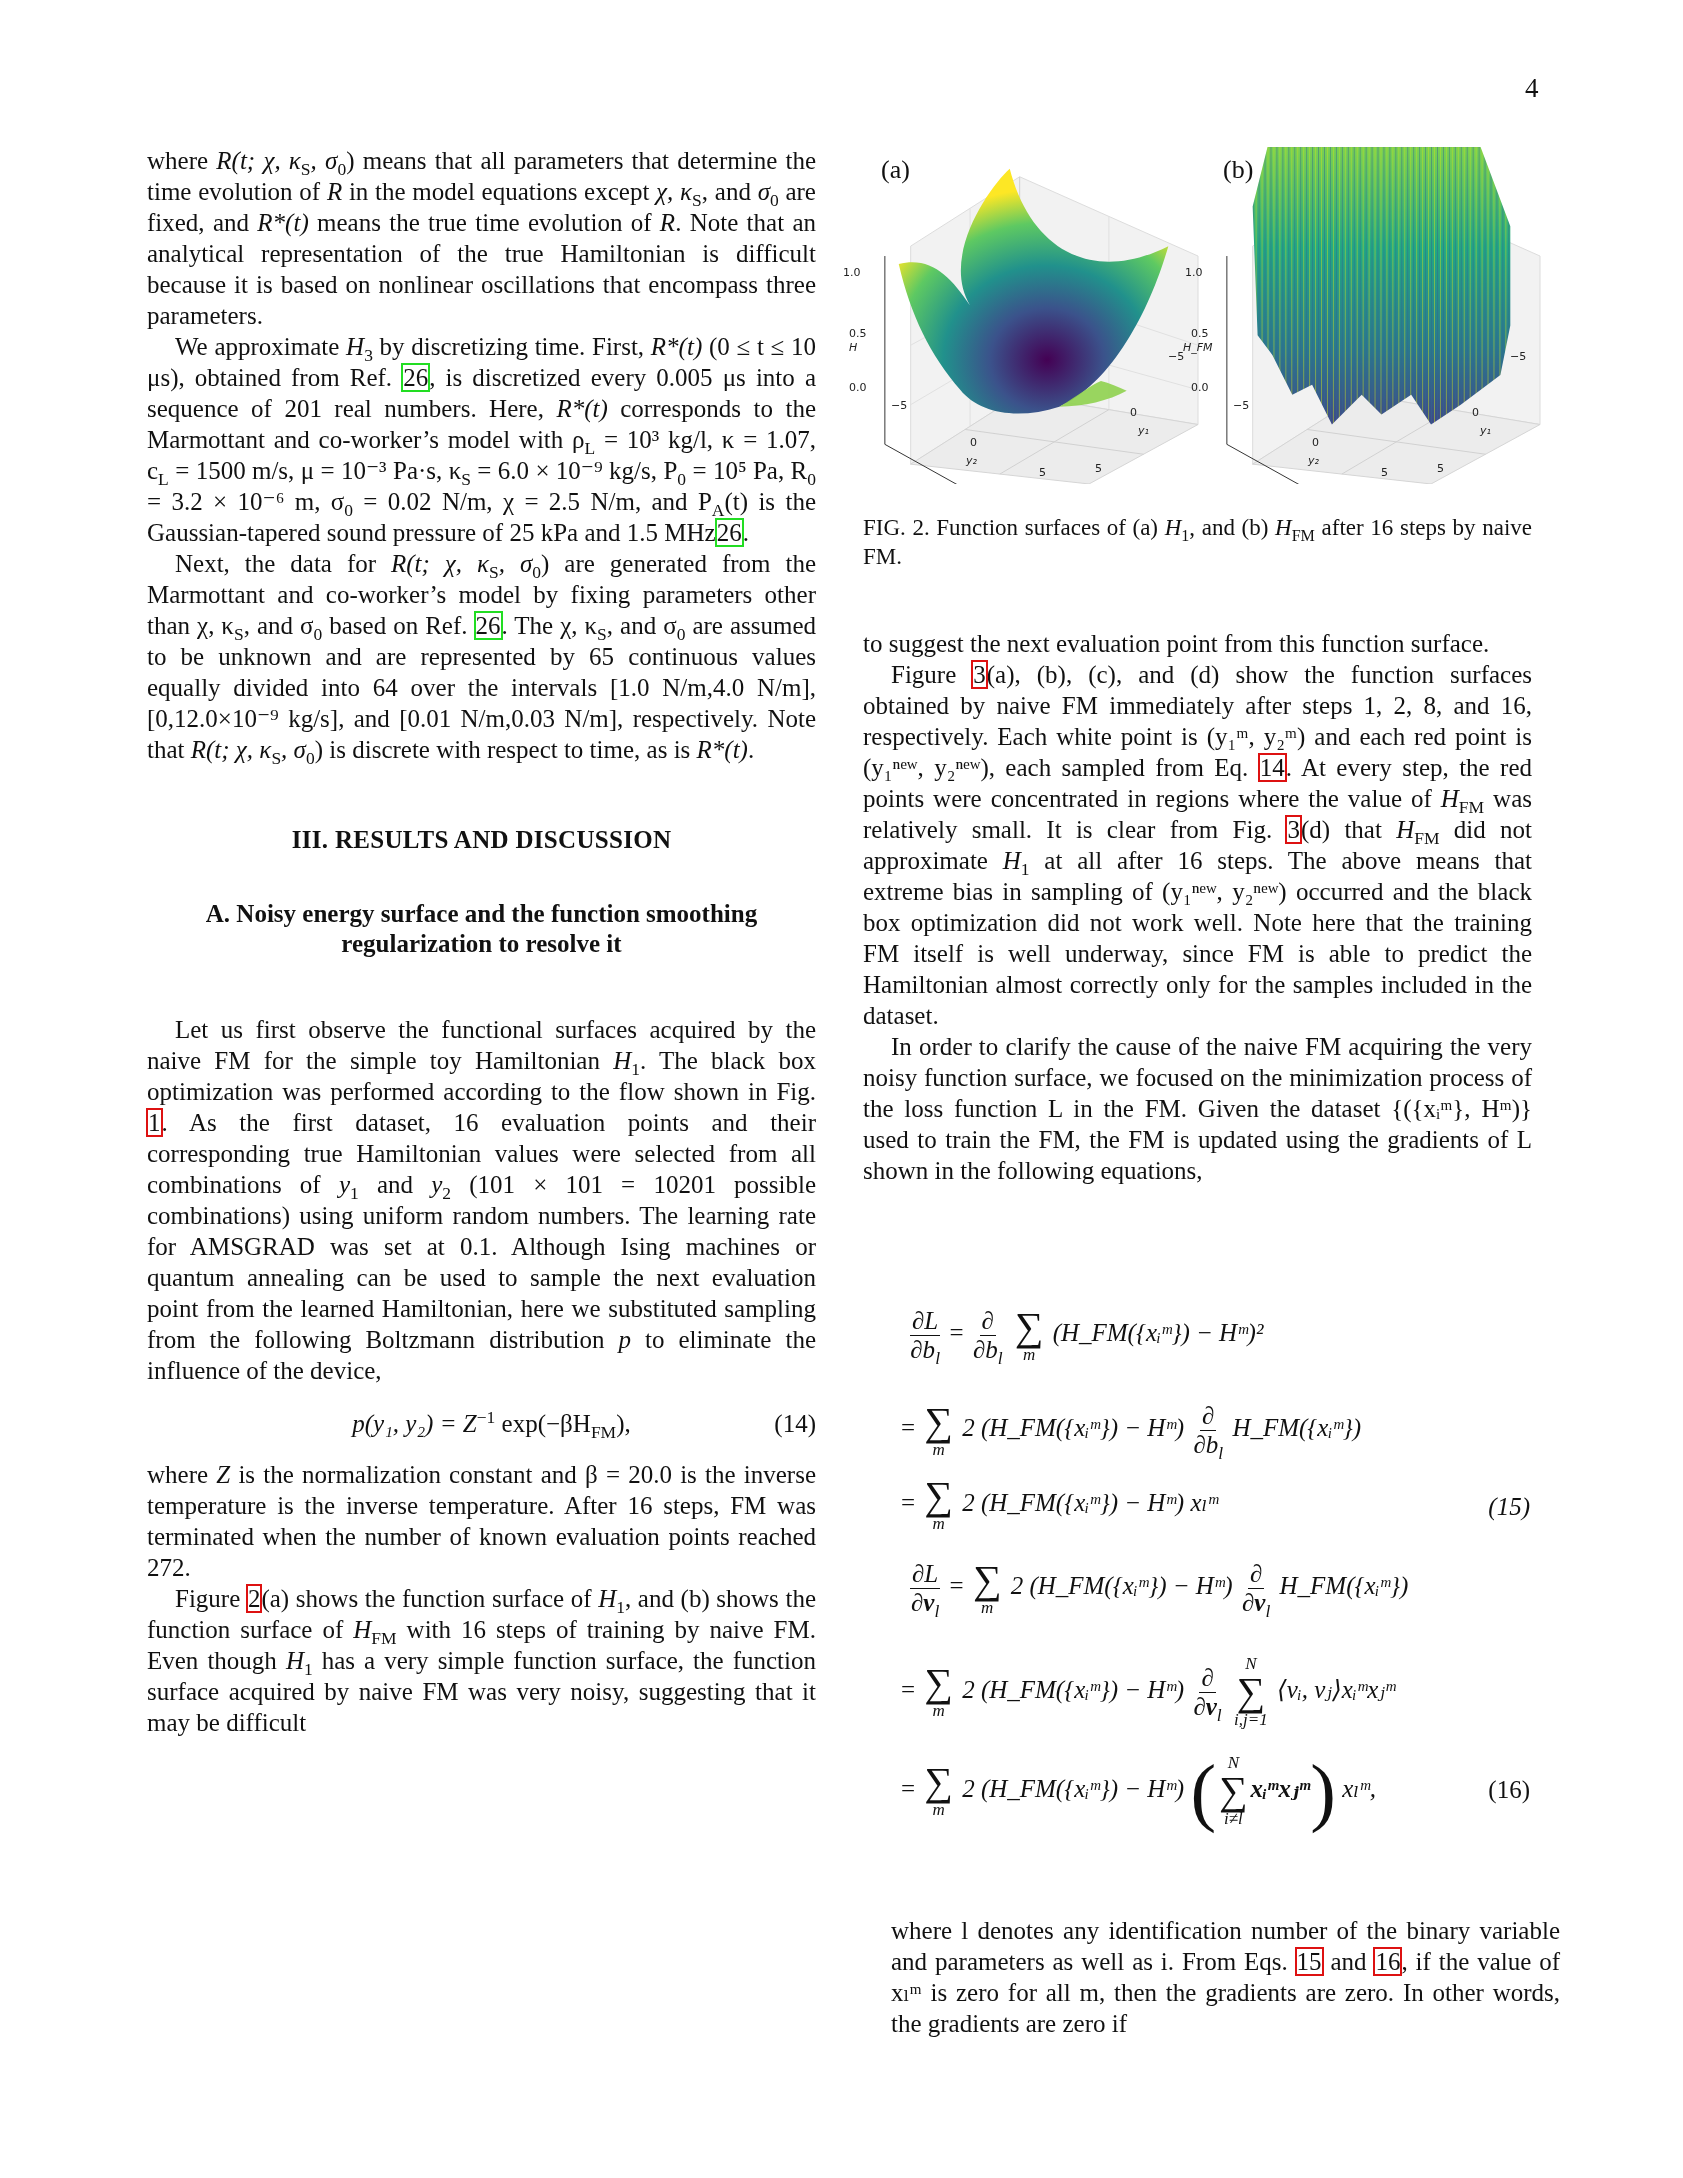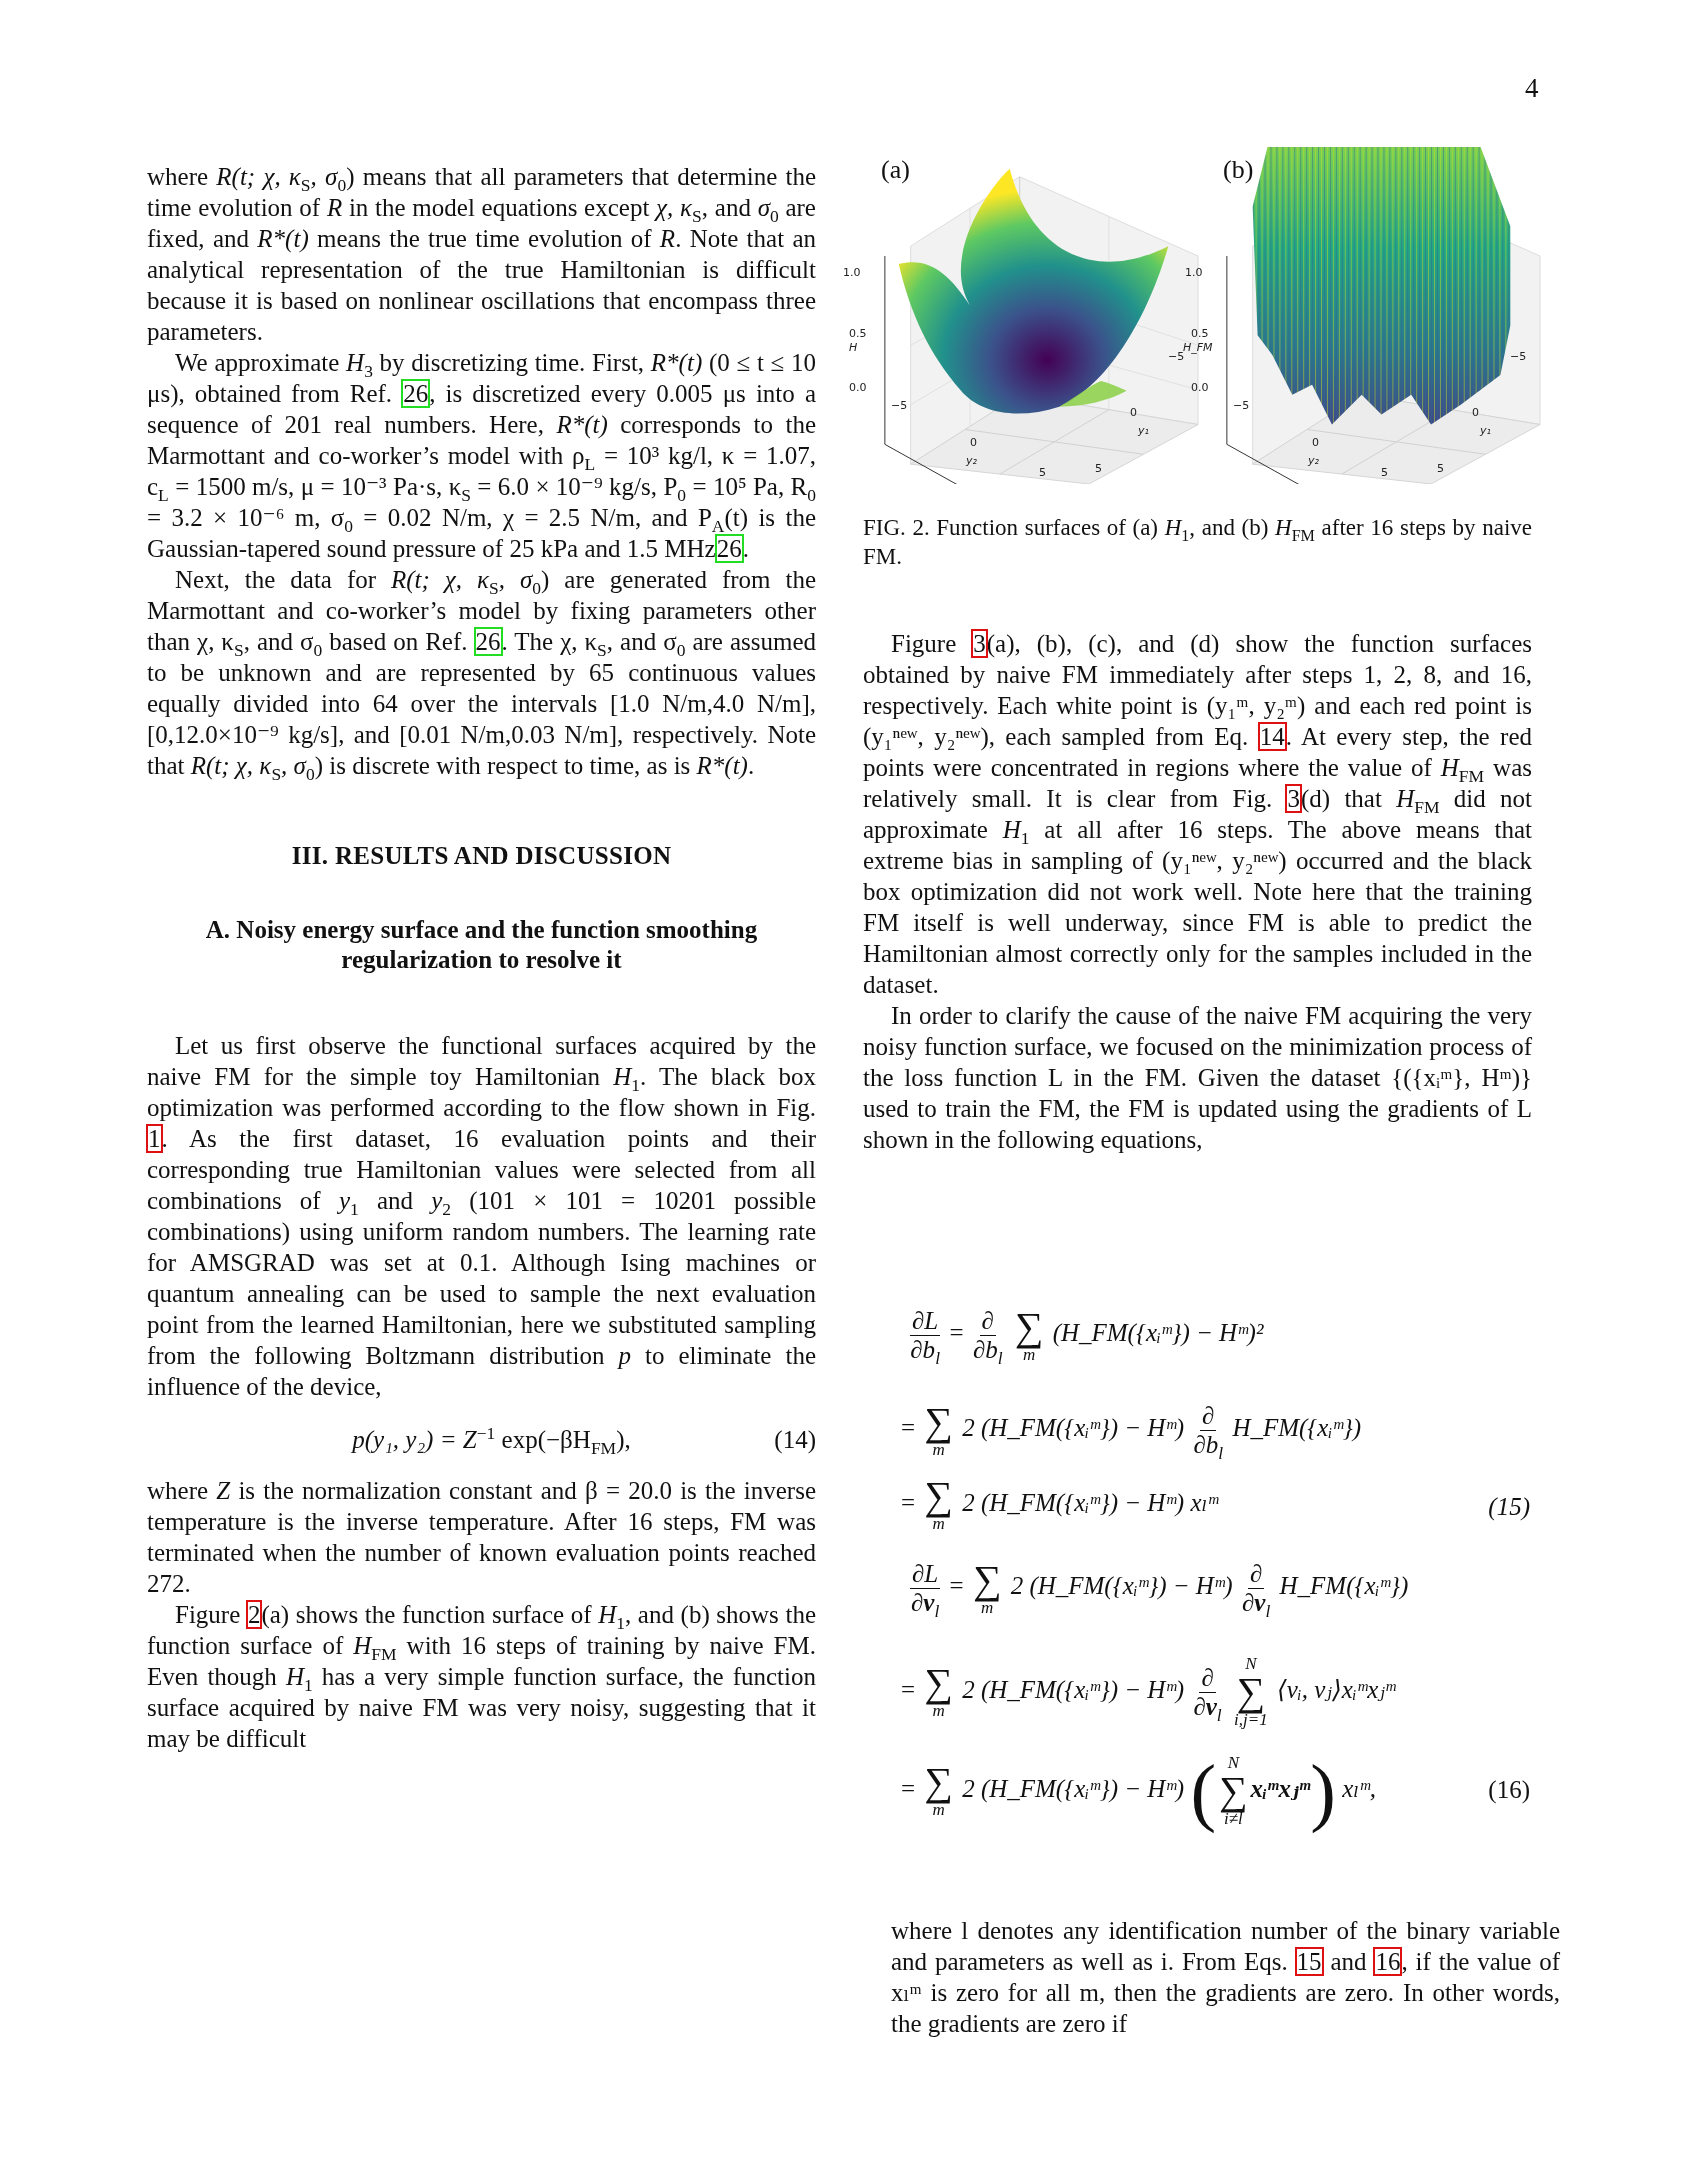--- a/index.html
+++ b/index.html
@@ -3,21 +3,21 @@
 <meta charset="utf-8">
 <style>
   html, body { margin: 0; padding: 0; background: #ffffff; }
   body {
     width: 1683px; height: 2178px; position: relative; overflow: hidden;
     font-family: "Liberation Serif", "DejaVu Serif", serif;
     color: #111111;
   }
   .page-num { position: absolute; left: 1525px; top: 73px; font-size: 27px; }
   .col { position: absolute; width: 669px; font-size: 25px; line-height: 31px; text-align: justify; hyphens: manual; }
-  .col-left { left: 147px; top: 161px; }
+  .col-left { left: 147px; top: 145px; }
   .col-right { left: 863px; top: 628px; }
   .col p { margin: 0; text-indent: 0; }
   .col p.ind { text-indent: 28px; }
   i, .m { font-style: italic; }
   sub, sup { font-size: 70%; line-height: 0; }
   sub.rm, sup.rm { font-style: normal; }
   .rm { font-style: normal; }
   .ref-g { outline: 2px solid #22dd22; outline-offset: -1px; padding: 0 1px; }
   .ref-r { outline: 2px solid #dd1111; outline-offset: -1px; padding: 0 1px; }
   .sec-head { text-align: center; font-weight: bold; font-size: 25px; margin: 59px 0 0 0; letter-spacing: 0.3px; }
@@ -176,20 +176,21 @@
     <div class="axis-tick" style="left:224px;top:315px;">5</div>
     <div class="axis-lab" style="left:267px;top:277px;">y₁</div>
   </div>
 </div>
 
 <div class="caption">
   <span>FIG. 2.   Function surfaces of (a) </span><i>H</i><sub class="rm">1</sub><span>, and (b) </span><i>H</i><sub class="rm">FM</sub><span> after 16 steps by naive FM.</span>
 </div>
 
 <div class="col col-right">
+  <p>to suggest the next evaluation point from this function surface.</p>
   <p class="ind">
     <span>Figure </span><span class="ref-r">3</span><span>(a), (b), (c), and (d) show the function surfaces obtained by naive FM immediately after steps 1, 2, 8, and 16, respectively. Each white point is (y₁ᵐ, y₂ᵐ) and each red point is (y₁ⁿᵉʷ, y₂ⁿᵉʷ), each sampled from Eq. </span><span class="ref-r">14</span><span>. At every step, the red points were concentrated in regions where the value of </span><i>H</i><sub class="rm">FM</sub><span> was relatively small. It is clear from Fig. </span><span class="ref-r">3</span><span>(d) that </span><i>H</i><sub class="rm">FM</sub><span> did not approximate </span><i>H</i><sub class="rm">1</sub><span> at all after 16 steps. The above means that extreme bias in sampling of (y₁ⁿᵉʷ, y₂ⁿᵉʷ) occurred and the black box optimization did not work well. Note here that the training FM itself is well underway, since FM is able to predict the Hamiltonian almost correctly only for the samples included in the dataset.</span>
   </p>
   <p class="ind">In order to clarify the cause of the naive FM acquiring the very noisy function surface, we focused on the minimization process of the loss function L in the FM. Given the dataset {({xᵢᵐ}, Hᵐ)} used to train the FM, the FM is updated using the gradients of L shown in the following equations,</p>
 </div>
 
 <div class="eqblock">
   <div class="eqline" style="left:36px;top:0px;">
     <span class="frac">
         <span class="n m">∂L</span>

